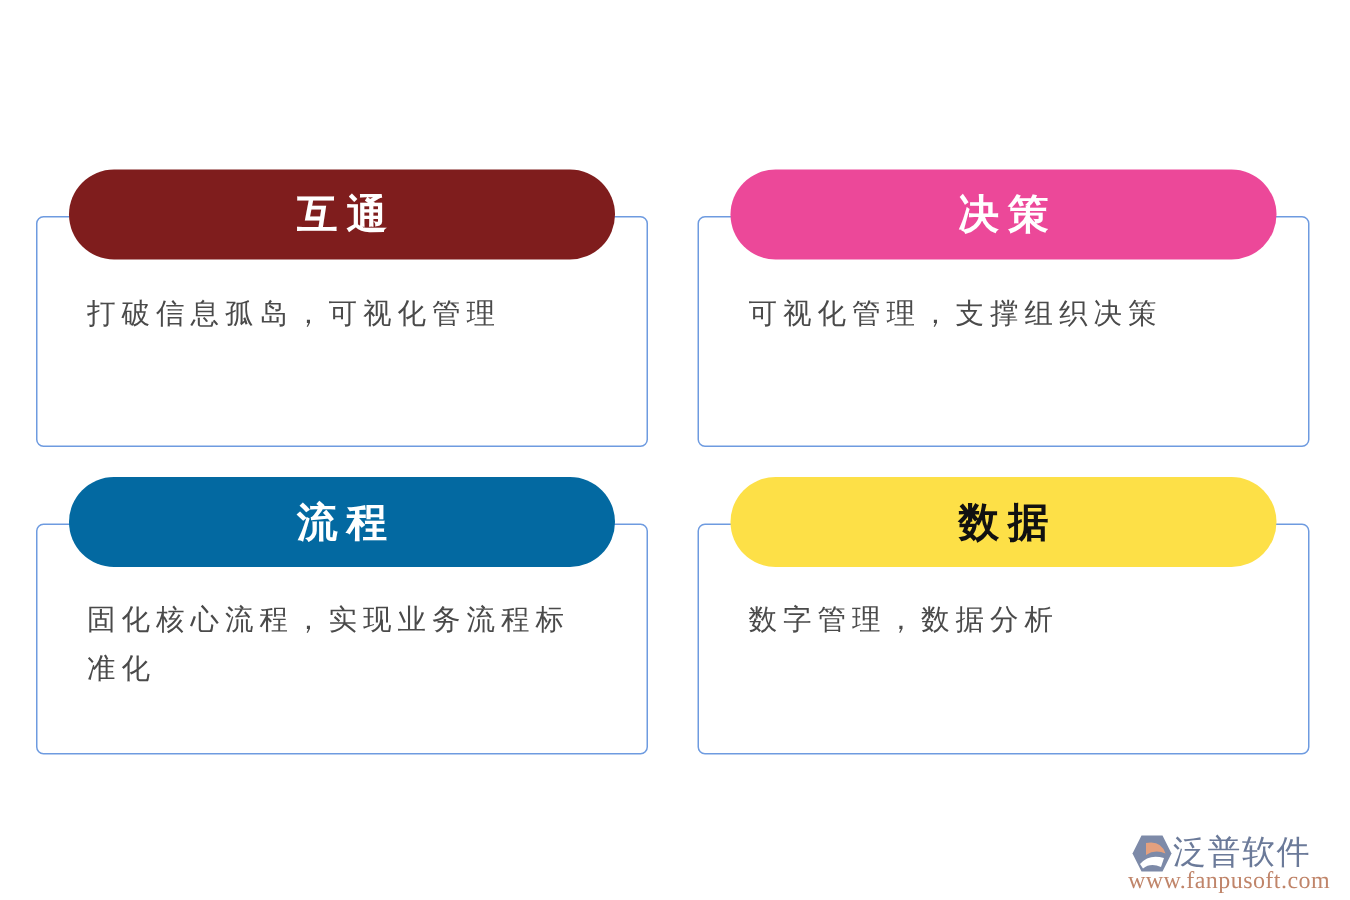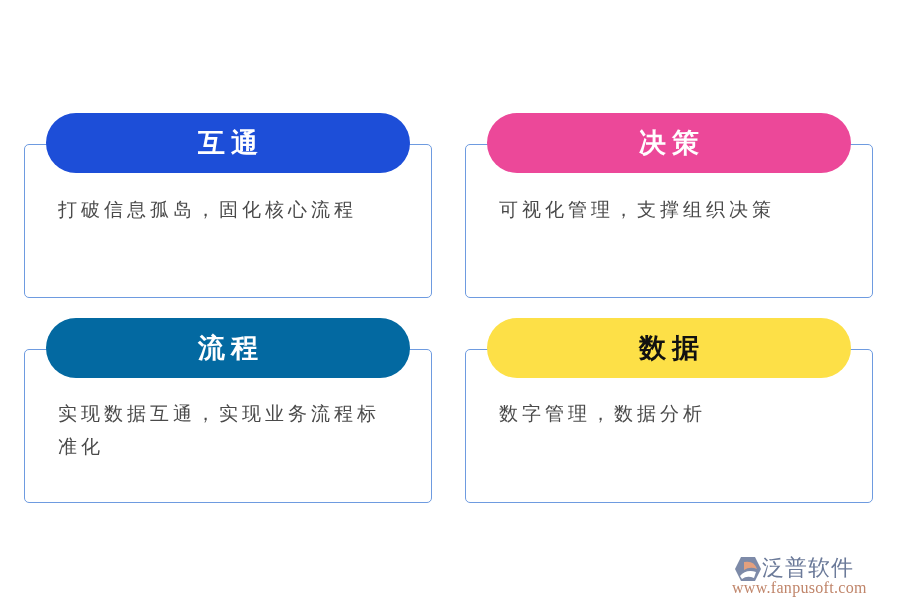--- a/index.html
+++ b/index.html
@@ -14,46 +14,46 @@
     .pill {
       position: absolute; width: 364px; height: 60px; border-radius: 30px;
       display: flex; align-items: center; justify-content: center;
       font-size: 27px; font-weight: bold; letter-spacing: 6px; padding-left: 6px; box-sizing: border-box;
     }
     .desc {
       position: absolute; font-size: 19px; color: #4a4a4a; letter-spacing: 4px; line-height: 33px;
       width: 340px;
     }
     .logo {
-      position: absolute; left: 732px; top: 553px; width: 125px; height: 40px; text-align: right;
+      position: absolute; left: 752px; top: 553px; width: 125px; height: 40px; text-align: right;
     }
     .logo-mark { position: absolute; left: 2px; top: 3px; width: 28px; height: 26px; }
     .logo-name { position: absolute; left: 30px; top: 0px; font-size: 22px; color: #6b7a99; letter-spacing: 1px; }
     .logo-url { position: absolute; left: 0px; top: 26px; font-size: 16px; color: #c0856a; font-family: Liberation Serif, serif; letter-spacing: 0.3px; }
   </style>
 </head>
 <body>
 
 <div class="card" style="left:24px; top:144px;"></div>
-<div class="pill" style="left:46px; top:113px; background:#1d4ed8; color:#ffffff;">
+<div class="pill" style="left:46px; top:113px; background:#7f1d1d; color:#ffffff;">
   <span>互通</span>
 </div>
-<div class="desc" style="left:58px; top:193px;">打破信息孤岛，固化核心流程</div>
+<div class="desc" style="left:58px; top:193px;">打破信息孤岛，可视化管理</div>
 
 <div class="card" style="left:465px; top:144px;"></div>
 <div class="pill" style="left:487px; top:113px; background:#ec4899; color:#ffffff;">
   <span>决策</span>
 </div>
 <div class="desc" style="left:499px; top:193px;">可视化管理，支撑组织决策</div>
 
 <div class="card" style="left:24px; top:349px;"></div>
 <div class="pill" style="left:46px; top:318px; background:#0369a1; color:#ffffff;">
   <span>流程</span>
 </div>
-<div class="desc" style="left:58px; top:397px;">实现数据互通，实现业务流程标准化</div>
+<div class="desc" style="left:58px; top:397px;">固化核心流程，实现业务流程标准化</div>
 
 <div class="card" style="left:465px; top:349px;"></div>
 <div class="pill" style="left:487px; top:318px; background:#fde047; color:#111111;">
   <span>数据</span>
 </div>
 <div class="desc" style="left:499px; top:397px;">数字管理，数据分析</div>
 
 <div class="logo">
   <svg class="logo-mark" viewBox="0 0 28 26">
     <polygon points="7,1 21,1 27,13 21,25 7,25 1,13" fill="#7d8aa8"></polygon>

